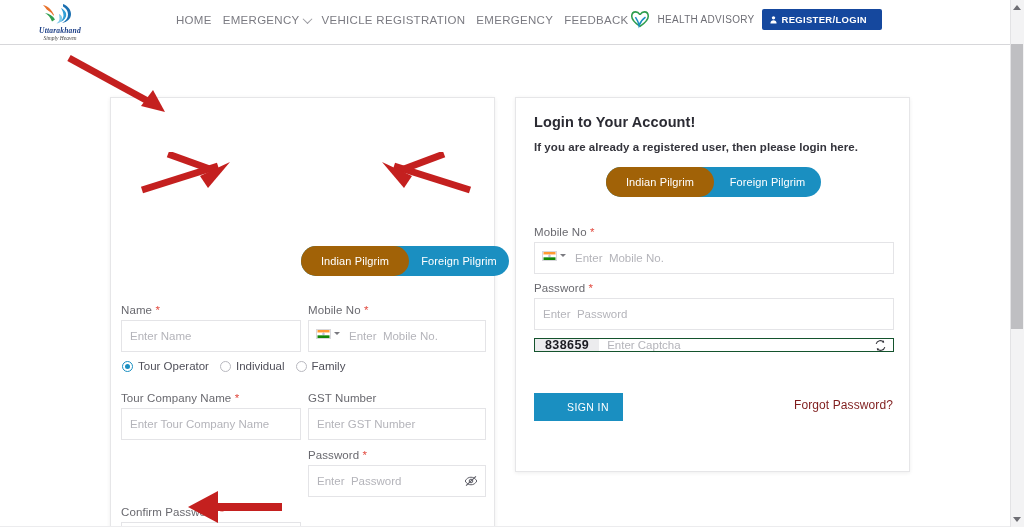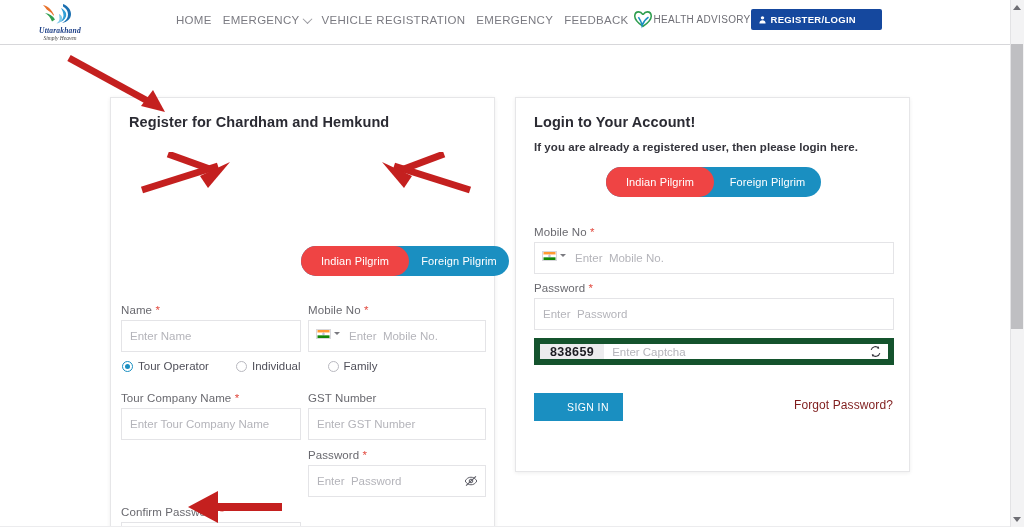--- a/index.html
+++ b/index.html
@@ -48,30 +48,30 @@
     display: flex; align-items: center; gap: 4px;
   }
   .caret-dn {
     display: inline-block; width: 7px; height: 7px;
     border-right: 1.3px solid #9a9aa0; border-bottom: 1.3px solid #9a9aa0;
     transform: rotate(45deg) translate(-1px,-1px);
   }
 
   .header-right {
     position: absolute; right: 128px; top: 8px;
-    display: flex; align-items: center; gap: 0;
+    display: flex; align-items: center; gap: 7px;
   }
   .adv-icon { width: 22px; height: 22px; }
   .adv-text {
     font-size: 10px; color: #6e6e75; letter-spacing: .3px; white-space: nowrap;
   }
   .reg-btn {
     background: #15489e; color: #fff;
     font-size: 9.5px; font-weight: bold; letter-spacing: .3px;
-    padding: 5px 26px 5px 7px; border: none; border-radius: 2px;
+    padding: 5px 15px 5px 7px; border: none; border-radius: 2px;
     display: flex; align-items: center; gap: 4px; cursor: pointer;
     white-space: nowrap;
   }
 
   
   .card {
     position: absolute;
     background: #ffffff;
     border: 1px solid #e6e6e8;
     box-shadow: 0 1px 4px rgba(0,0,0,.07);
@@ -93,21 +93,21 @@
     display: inline-flex; align-items: center;
     background: #1a8fc1; border-radius: 18px;
     height: 30px; padding: 0; position: relative;
   }
   .toggle-opt {
     font-size: 11px; color: #ffffff; font-weight: normal;
     display: flex; align-items: center; justify-content: center;
     height: 30px; cursor: pointer; letter-spacing: .1px;
     border-radius: 18px; z-index: 2; white-space: nowrap;
   }
-  .toggle-opt.active { background: #ef4444; }
+  .toggle-opt.active { background: #a16207; }
 
   
   .fl {
     font-size: 11.5px; color: #69696f; letter-spacing: .1px;
     display: block; margin-bottom: 4px;
   }
   .req { color: #e24a3f; }
   .inp {
     width: 100%; height: 27px;
     border: 1px solid #e4e4e7; background: #fff;
@@ -145,21 +145,21 @@
   .flag {
     width: 15px; height: 10px; display: block;
     border: .5px solid #d8d8dc;
   }
   .flag-caret {
     width: 0; height: 0;
     border-left: 3px solid transparent; border-right: 3px solid transparent;
     border-top: 3.5px solid #7a7a80;
   }
 
-  .radios { display: flex; align-items: center; gap: 27px; }
+  .radios { display: flex; align-items: center; gap: 11px; }
   .radio { display: flex; align-items: center; gap: 5px; cursor: pointer; }
   .rdot {
     width: 11px; height: 11px; border-radius: 50%;
     border: 1.3px solid #b9b9c0; background: #fff;
     display: inline-block; position: relative; flex: none;
   }
   .rdot.on { border-color: #1a8fc1; }
   .rdot.on:after {
     content: ""; position: absolute; left: 2px; top: 2px;
     width: 5px; height: 5px; border-radius: 50%; background: #1a8fc1;
@@ -167,21 +167,21 @@
   .rlabel { font-size: 11.5px; color: #50505a; }
   .btn-primary {
     background: #1a8fc1; color: #fff; border: none;
     font-size: 10.5px; font-weight: normal; letter-spacing: .4px;
     padding: 8px 14px; cursor: pointer;
     font-family: "Liberation Sans", sans-serif;
   }
 
   .captcha-row {
     display: flex; align-items: stretch;
-    border: 6px solid #14532d; height: 27px; background: #fff;
+    border: 1px solid #14532d; height: 14px; background: #fff;
     position: relative;
   }
   .captcha-code {
     background: #ececee; color: #1c1c22;
     font-size: 12.5px; font-weight: bold; letter-spacing: .4px;
     display: flex; align-items: center; justify-content: center;
     padding: 0 10px; font-family: "Liberation Sans", sans-serif;
   }
   .captcha-inp {
     flex: 1; border: none; outline: none; background: transparent;
@@ -271,21 +271,20 @@
           <circle cx="8" cy="5" r="3" fill="#ffffff"></circle>
           <path d="M2.5 15 C2.5 11 5 9.2 8 9.2 C11 9.2 13.5 11 13.5 15 Z" fill="#ffffff"></path>
         </svg>
         <span>REGISTER/LOGIN</span>
       </button>
     </div>
   </div>
 
   <div class="card" id="register-card">
 
-    <div style="position:absolute; left:18px; top:16px;" class="card-title">Register for Chardham and Hemkund</div>
 
     <div class="toggle" style="position:absolute; left:190px; top:148px; width:208px;">
       <div class="toggle-opt active" style="width:108px;">Indian Pilgrim</div>
       <div class="toggle-opt" style="width:100px;">Foreign Pilgrim</div>
     </div>
 
     <div style="position:absolute; left:10px; top:206px; width:180px;">
       <label class="fl">
         <span>Name</span>
         <span class="req">*</span>

